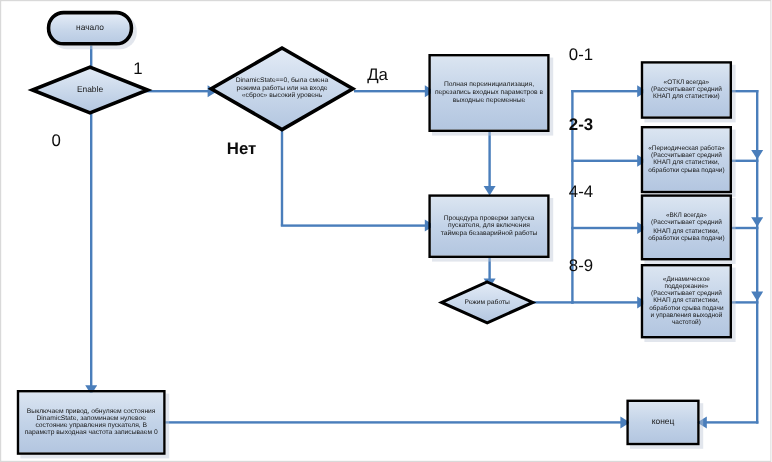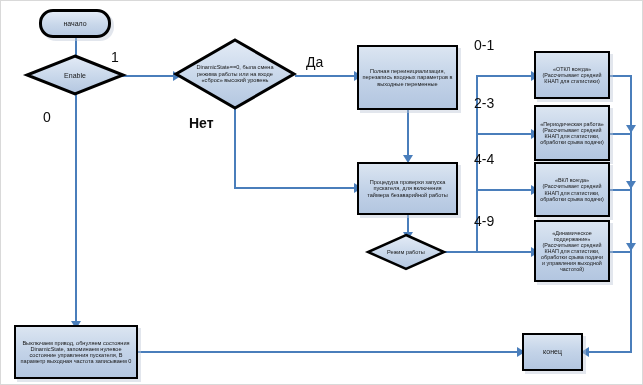--- a/index.html
+++ b/index.html
@@ -97,23 +97,23 @@
   <div class="arw arw-l" style="left:580px;top:346px;"></div>
 
   <div class="ln h" style="left:137px;top:350px;width:383px;"></div>
   <div class="arw arw-r" style="left:516px;top:346px;"></div>
 
   <div class="elabel" style="left:110px;top:48px;">1</div>
   <div class="elabel" style="left:42px;top:108px;">0</div>
   <div class="elabel" style="left:305px;top:53px;">Да</div>
   <div class="elabel" style="left:188px;top:114px;font-weight:bold;">Нет</div>
   <div class="elabel" style="left:473px;top:36px;">0-1</div>
-  <div class="elabel" style="left:473px;top:94px;">2-3</div>
+  <div class="elabel" style="left:473px;top:94px;font-weight:bold;">2-3</div>
   <div class="elabel" style="left:473px;top:150px;">4-4</div>
-  <div class="elabel" style="left:473px;top:212px;">4-9</div>
+  <div class="elabel" style="left:473px;top:212px;">8-9</div>
 
   <div class="node rounded" style="left:38px;top:8px;width:72px;height:29px;font-size:7px;">
     <span class="txt">начало</span>
   </div>
 
   <div class="diamond-wrap" style="left:23px;top:52px;width:102px;height:44px;">
     <svg width="102" height="44" viewBox="0 0 102 44">
       <defs>
           <linearGradient id="g1" x1="0" y1="0" x2="0" y2="1">
         <stop offset="0%" stop-color="#e3ebf6"></stop>

